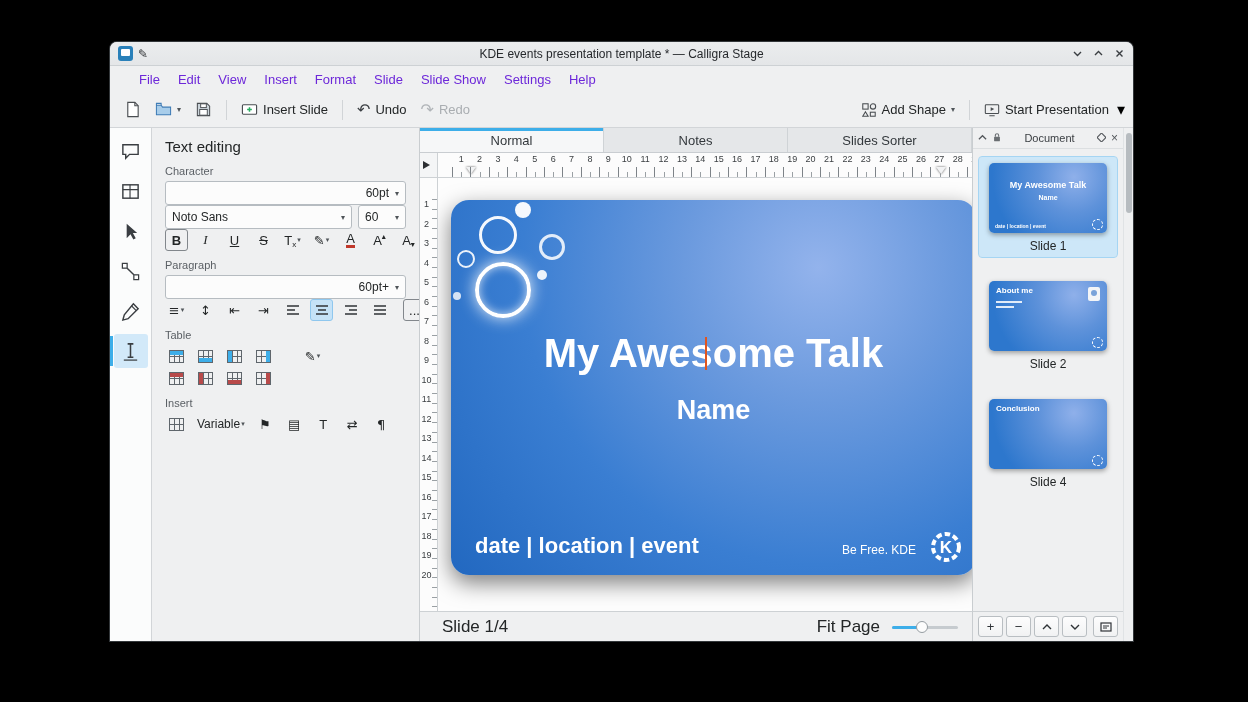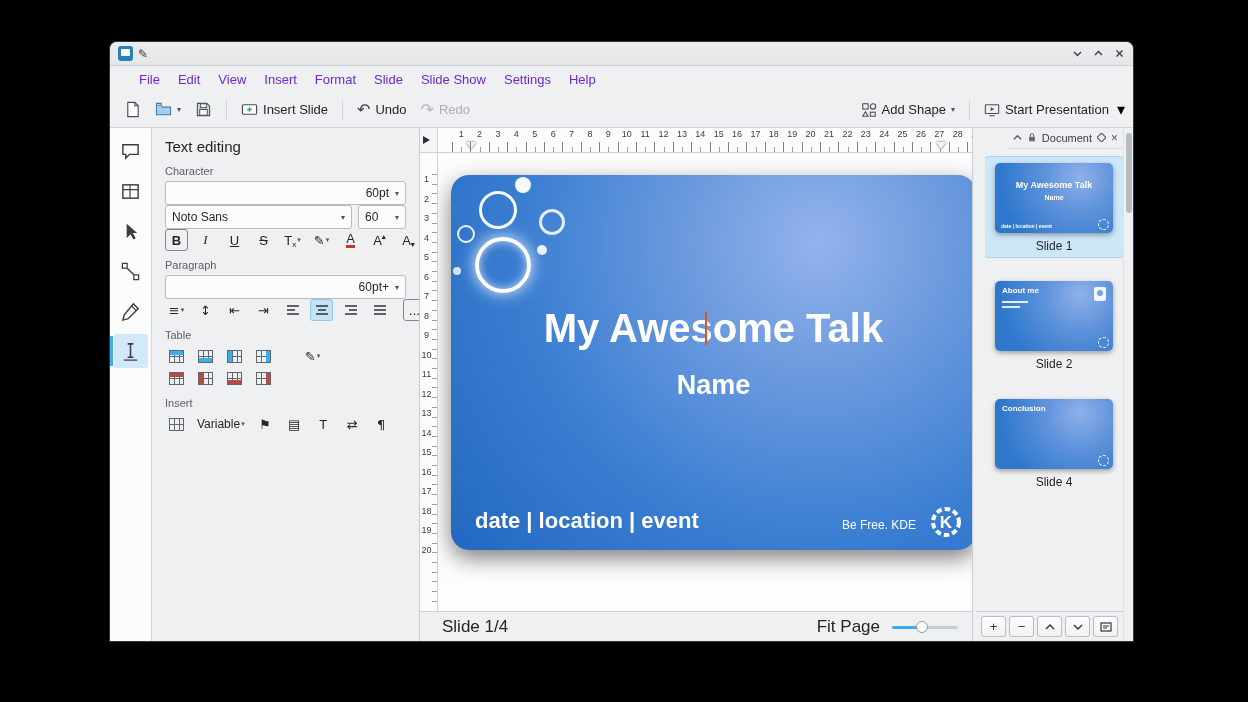--- a/index.html
+++ b/index.html
@@ -124,21 +124,21 @@
   .statusbar{height:30px;border-top:1px solid #cdd1d4;display:flex;align-items:center;
     padding:0 14px 0 22px;font-size:17px;color:#232627;background:#eff0f1;flex:0 0 auto;}
   .sb-spacer{flex:1;}
   .slider{position:relative;width:66px;height:16px;margin-left:12px;}
   .slider .track{position:absolute;top:7px;left:0;right:0;height:3px;background:#c6cbcf;border-radius:2px;}
   .slider .fill{position:absolute;top:7px;left:0;height:3px;background:#3daee9;border-radius:2px;}
   .slider .handle{position:absolute;top:2px;width:12px;height:12px;border-radius:50%;background:#fcfcfc;
     border:1px solid #969da2;transform:translateX(-6px);}
 
   
-  .docker{width:151px;border-left:1px solid #c9cdd0;display:flex;flex-direction:column;background:#eff0f1;align-items:flex-end;}
+  .docker{width:151px;border-left:1px solid #c9cdd0;display:flex;flex-direction:column;background:#eff0f1;}
   .docker-header{height:21px;display:flex;align-items:center;gap:5px;padding:0 5px;font-size:11px;color:#3a3e42;
     border-bottom:1px solid #dcdfe1;flex:0 0 auto;}
   .docker-title{flex:1;text-align:center;}
   .thumb-list{flex:1;overflow:hidden;padding-top:8px;display:flex;flex-direction:column;align-items:center;}
   .thumb-item{width:138px;padding:6px 0 4px;display:flex;flex-direction:column;align-items:center;
     border-radius:3px;margin-bottom:18px;}
   .thumb-item.selected{background:#cde7f8;outline:1px solid #a5d5f3;}
   .thumb{width:118px;height:70px;border-radius:5px;position:relative;overflow:hidden;
     background:radial-gradient(circle at 72% 20%, #8fb0ea 0%, #5e92da 35%, #2d77cd 80%);
     box-shadow:0 2px 5px rgba(0,0,0,.35);}
@@ -161,20 +161,21 @@
   
   .scrollbar{width:10px;background:#eff0f1;border-left:1px solid #e0e3e5;position:relative;}
   .scroll-thumb{position:absolute;top:5px;left:2px;width:6px;height:80px;background:#b7bcc0;border-radius:3px;}
 </style>
 </head>
 <body>
 
 <div class="window">
 
   <div class="titlebar">
+    <div class="title">KDE events presentation template * — Calligra Stage</div>
     <span class="tb-appicon"></span>
     <span class="tb-pencil glyph">✎</span>
     <div class="tb-winbtns">
       <span>
           <svg width="11" height="11" viewBox="0 0 11 11">
             <polyline points="2,4 5.5,7.5 9,4" fill="none" stroke="#3a3e42" stroke-width="1.4"></polyline>
           </svg>
         </span>
       <span>
           <svg width="11" height="11" viewBox="0 0 11 11">
@@ -443,20 +444,34 @@
         </span>
         <span class="mini-btn glyph">⚑</span>
         <span class="mini-btn glyph">▤</span>
         <span class="mini-btn">T</span>
         <span class="mini-btn glyph">⇄</span>
         <span class="mini-btn glyph">¶</span>
       </div>
     </div>
 
     <div class="center">
+      <div class="tabbar">
+
+          <div class="tab active">
+            <span>Normal</span>
+          </div>
+
+          <div class="tab">
+            <span>Notes</span>
+          </div>
+
+          <div class="tab">
+            <span>Slides Sorter</span>
+          </div>
+        </div>
 
       <div class="ruler-row">
         <div class="ruler-corner">
           <span class="corner-arrow"></span>
         </div>
         <div class="hruler">
           <div class="hnums">
 
           <span class="hnum">1</span>
               <span class="hnum">2</span>

